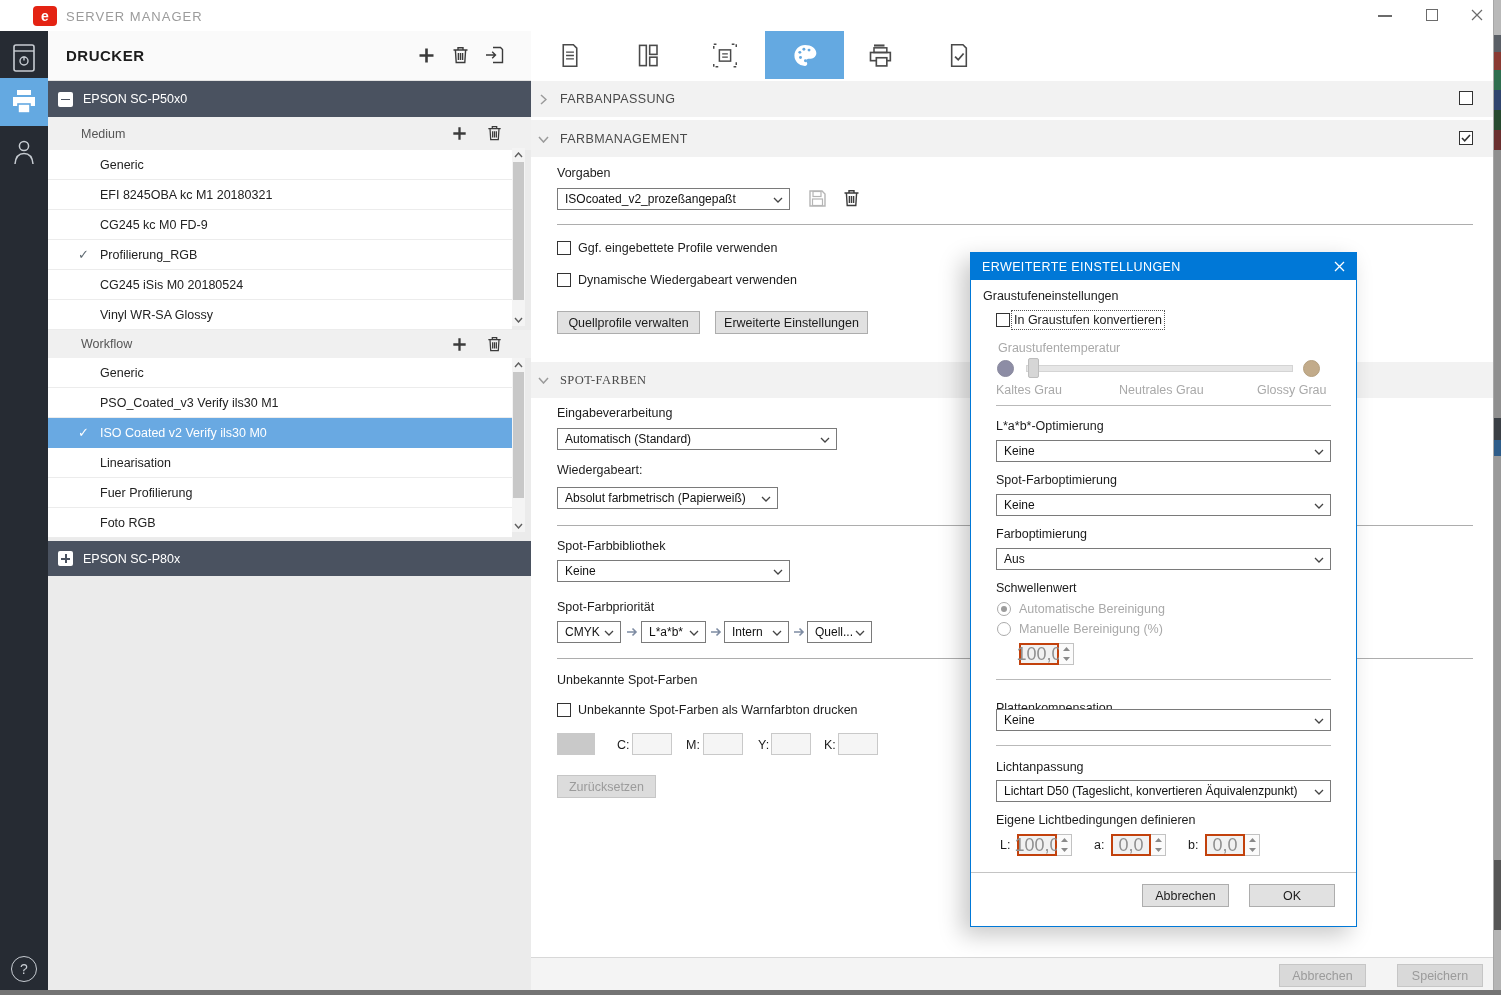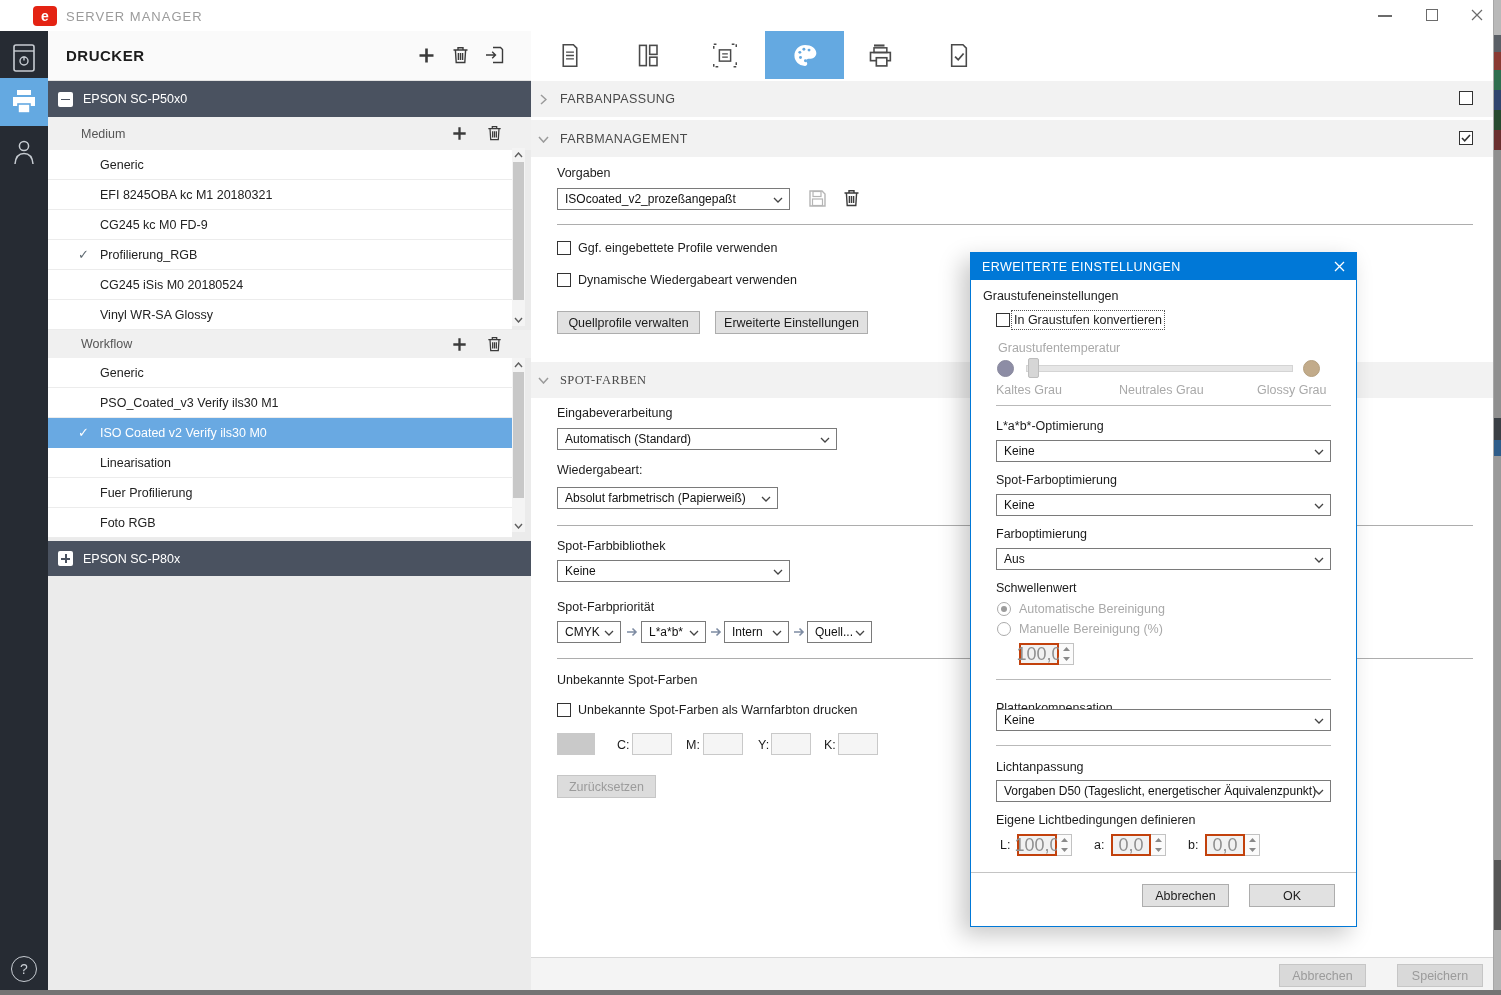--- a/index.html
+++ b/index.html
@@ -530,21 +530,21 @@
       <span class="car">
           <svg width="10" height="6" viewBox="0 0 10 6">
             <path d="M1 1l4 4 4-4" fill="none" stroke="#444" stroke-width="1.3"></path>
           </svg>
         </span>
     </div>
     <div class="sep lite" style="left:25px;top:492px;width:335px;background:#b9b9b9;"></div>
 
     <div class="lbl" style="left:25px;top:507px;">Lichtanpassung</div>
     <div class="dd" style="left:25px;top:527px;width:335px;">
-      <span>Vorgaben D50 (Tageslicht, energetischer Äquivalenzpunkt)</span>
+      <span>Lichtart D50 (Tageslicht, konvertieren Äquivalenzpunkt)</span>
       <span class="car">
           <svg width="10" height="6" viewBox="0 0 10 6">
             <path d="M1 1l4 4 4-4" fill="none" stroke="#444" stroke-width="1.3"></path>
           </svg>
         </span>
     </div>
     <div class="lbl" style="left:25px;top:560px;">Eigene Lichtbedingungen definieren</div>
 
     <div class="lbl" style="left:29px;top:585px;">L:</div>
     <div class="spin" style="left:46px;top:581px;">

